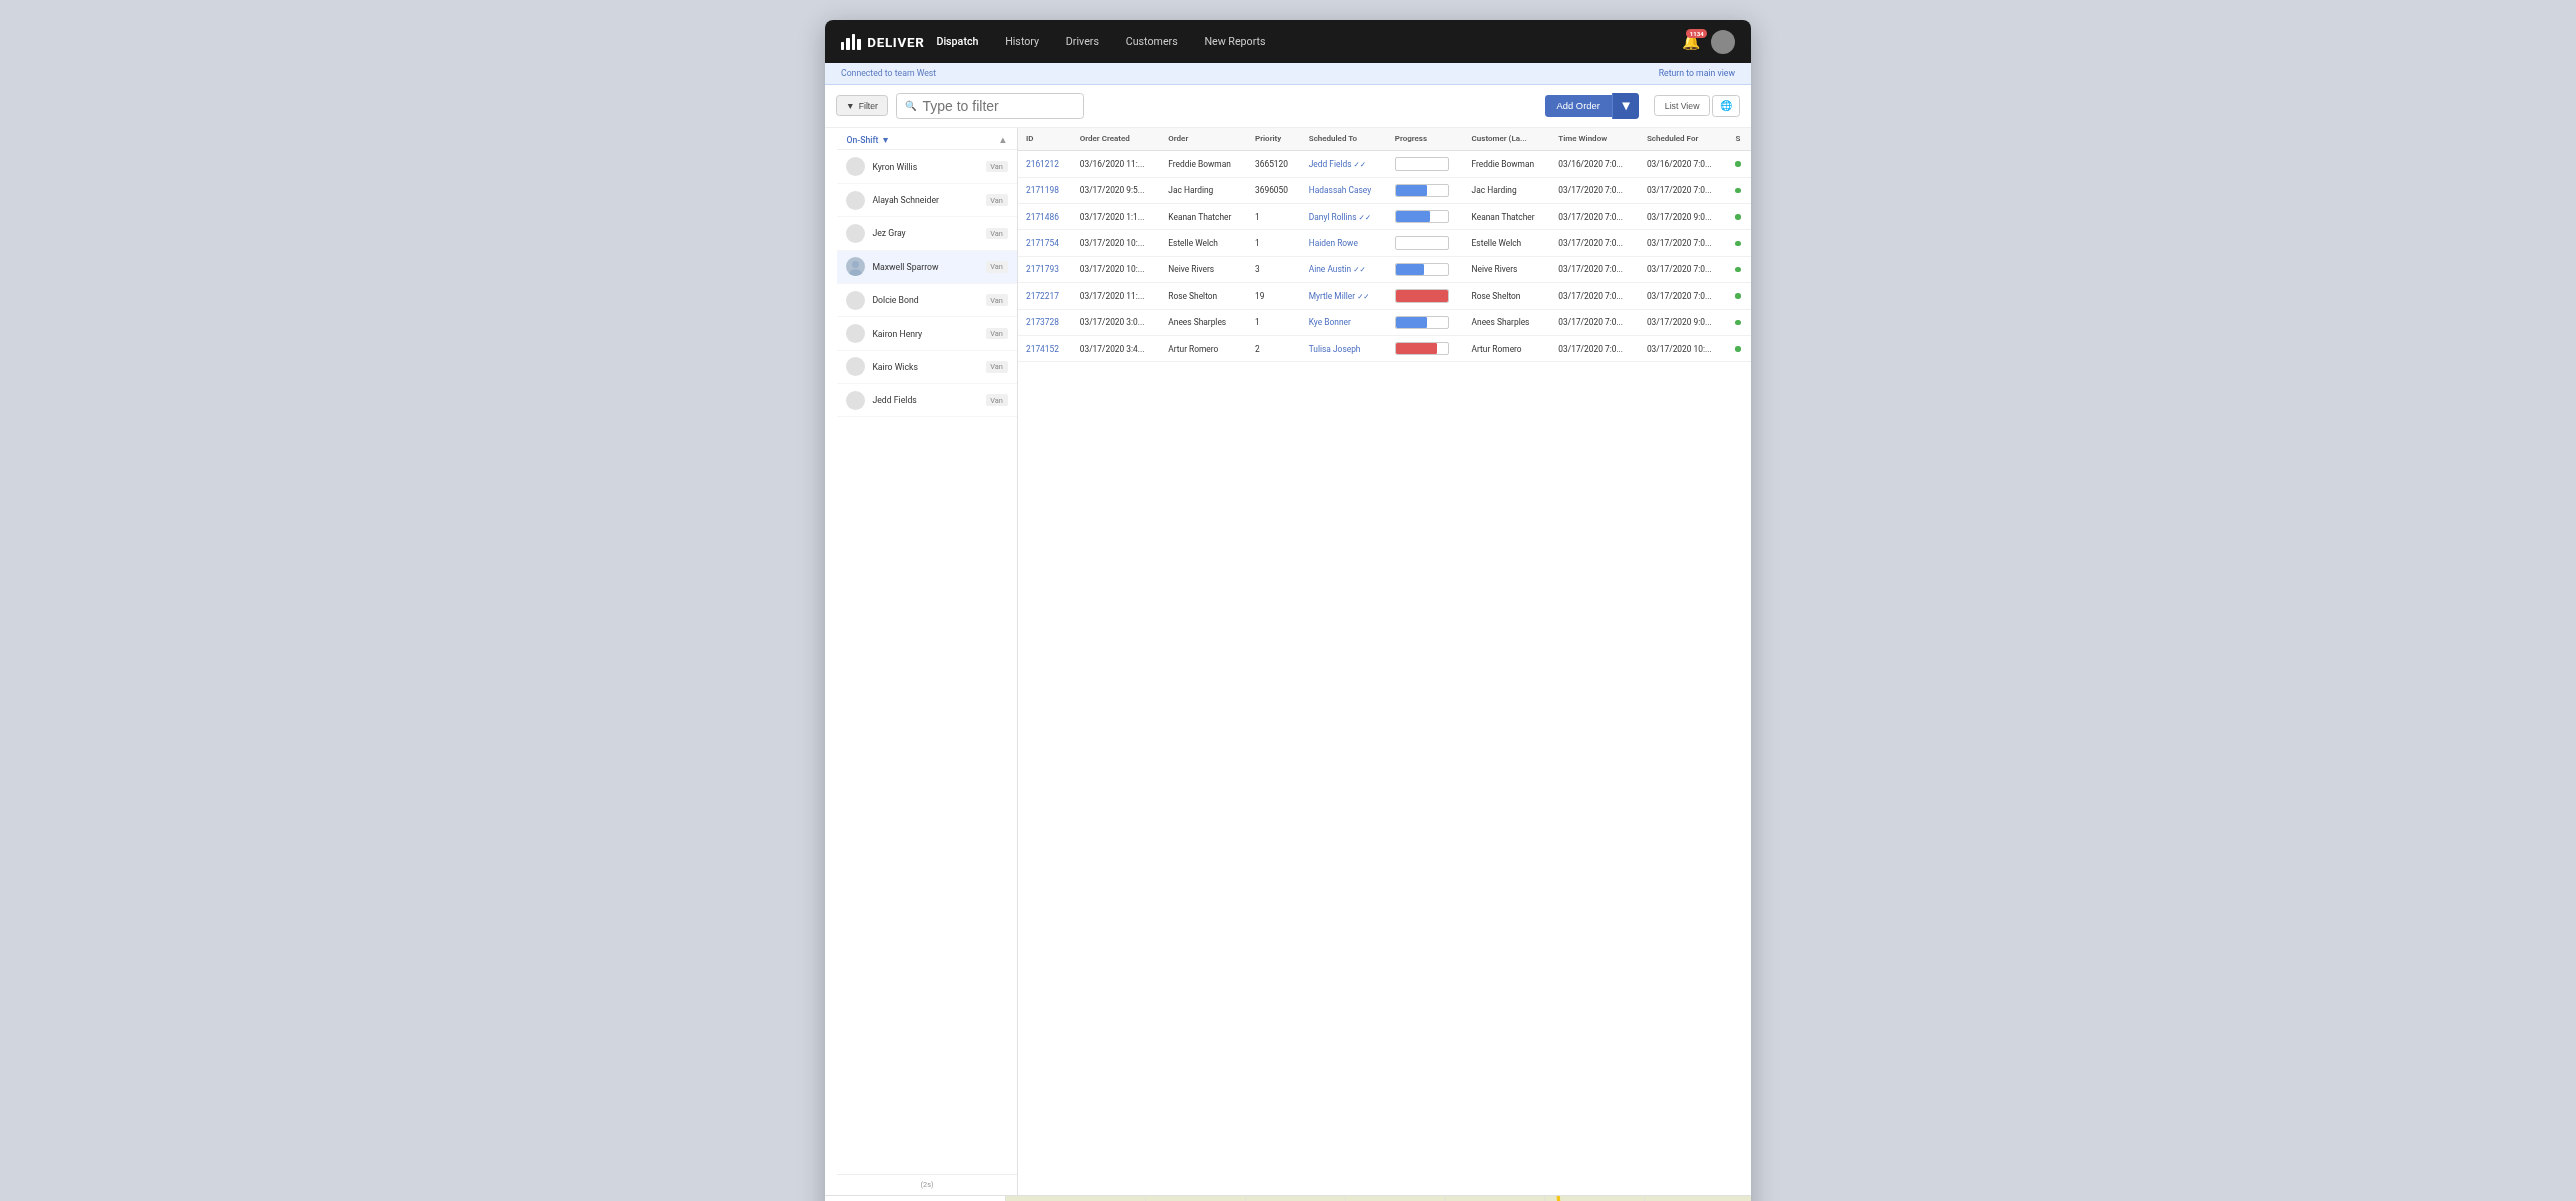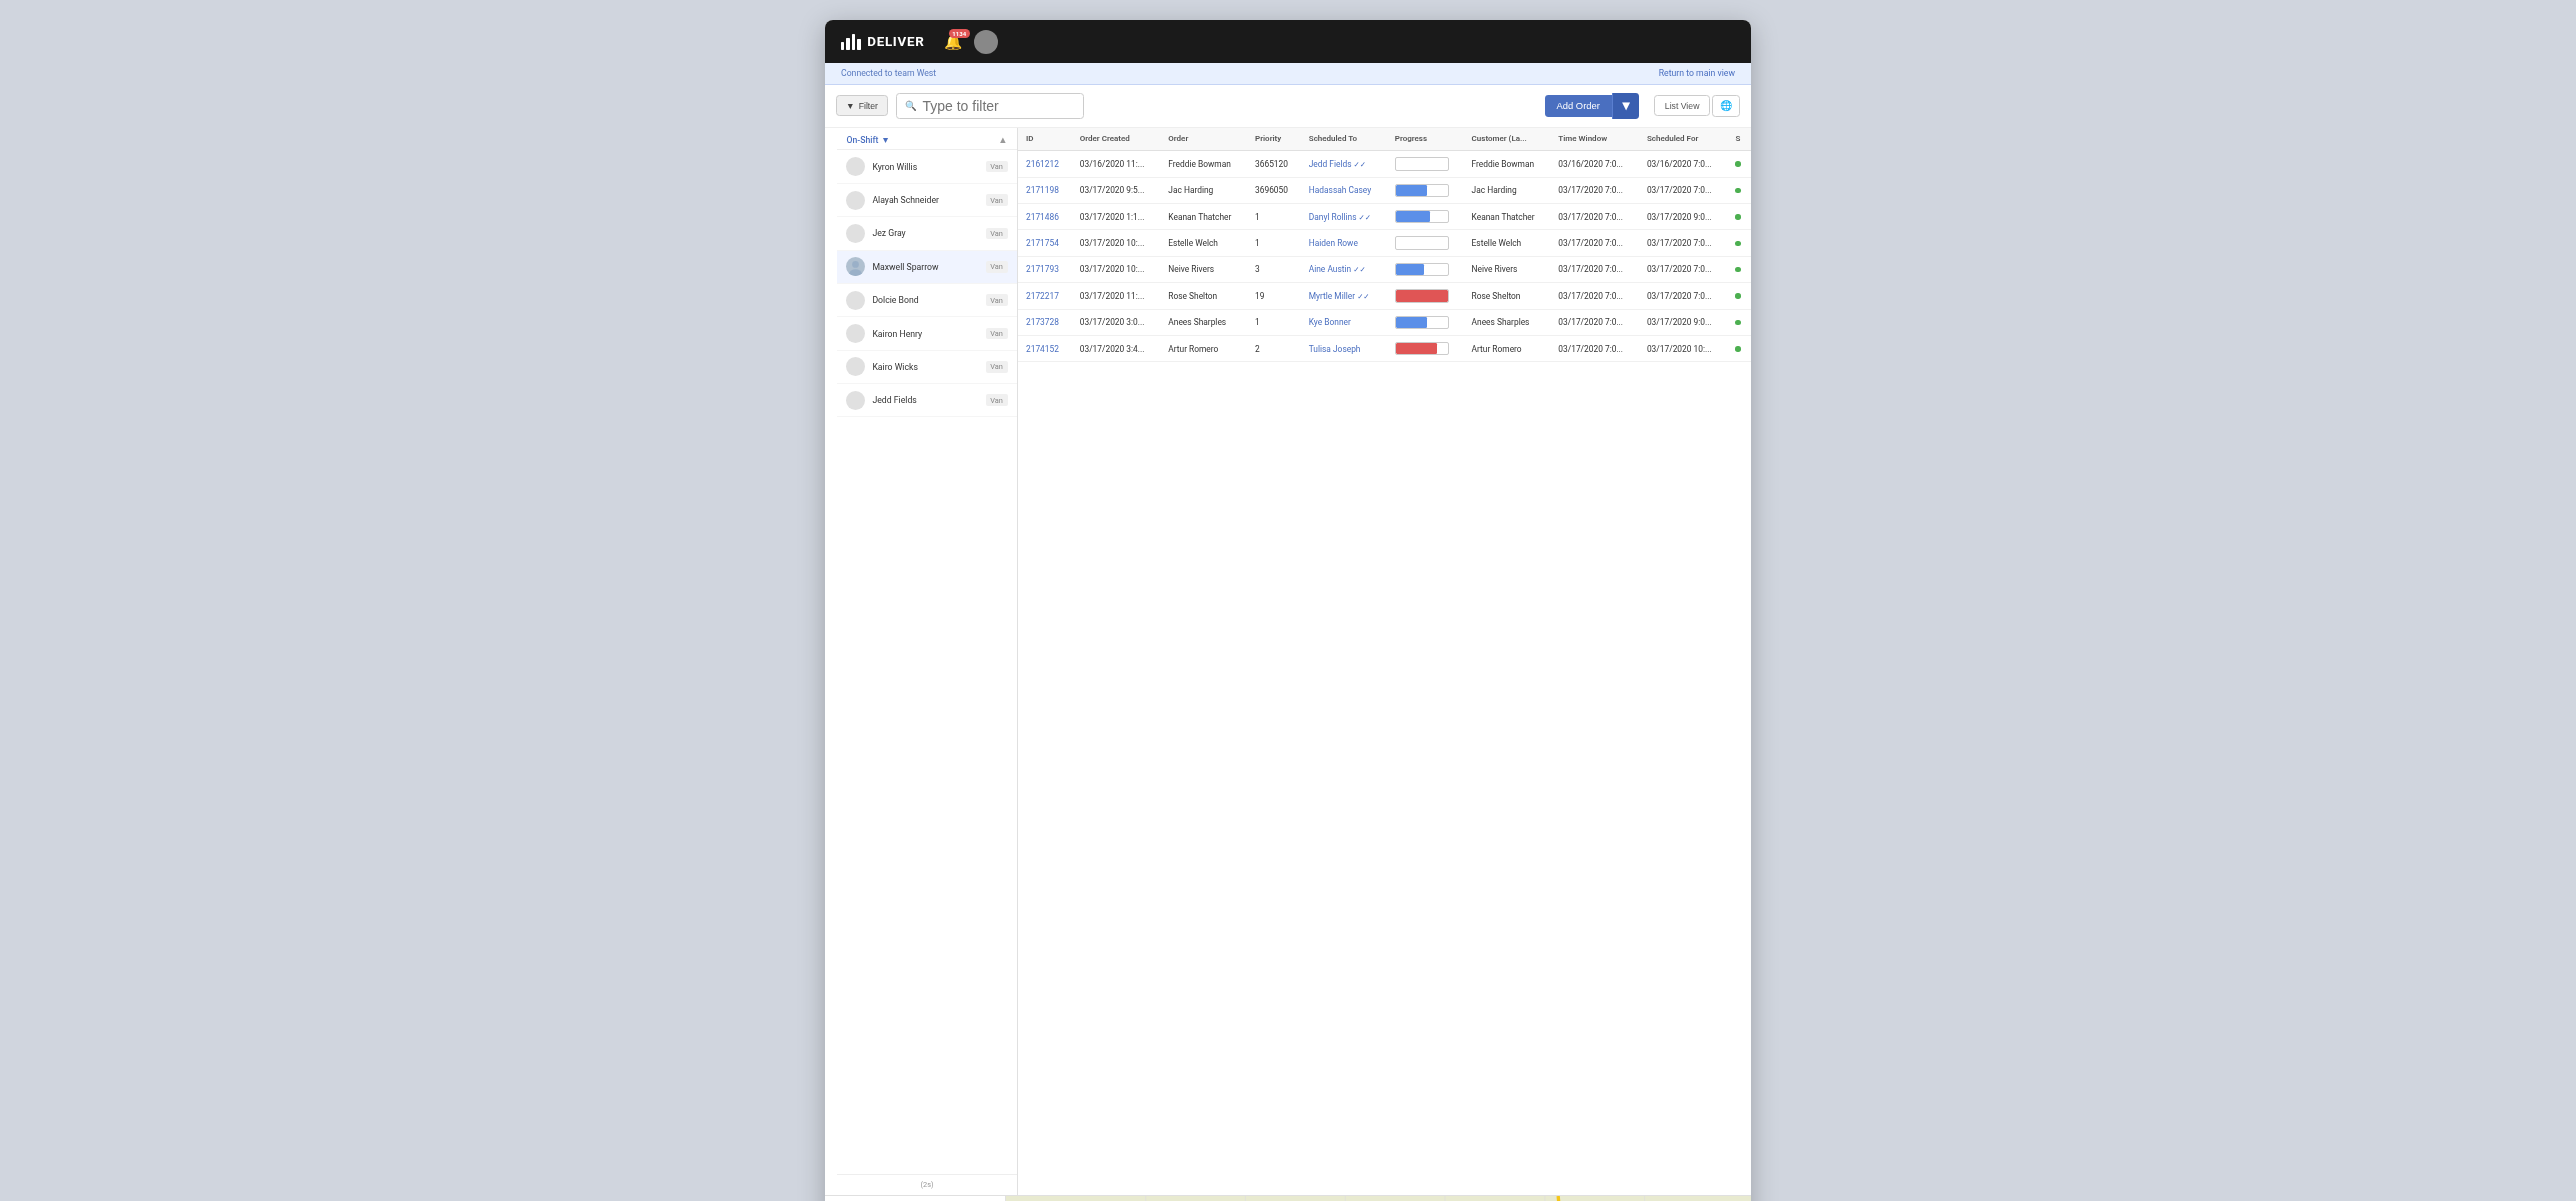--- a/index.html
+++ b/index.html
@@ -22,27 +22,26 @@
     
     .header {
       background: #1a1a1a;
       display: flex;
       align-items: center;
       padding: 0 16px;
       height: 43px;
     }
     .logo {
       display: flex;
-      align-items: center;
+      align-items: flex-end;
       gap: 6.7px;
       color: #fff;
       font-weight: 700;
       font-size: 13.4px;
       letter-spacing: 0.7px;
-      margin-right: 20px;
     }
     .logo-icon {
       display: flex;
       align-items: flex-end;
       gap: 2px;
       height: 16px;
     }
     .logo-bar {
       background: #fff;
       width: 3.4px;
@@ -408,20 +407,27 @@
   <div class="header">
     <div class="logo">
       <div class="logo-icon">
         <div class="logo-bar"></div>
         <div class="logo-bar"></div>
         <div class="logo-bar"></div>
         <div class="logo-bar"></div>
       </div>
       <span>DELIVER</span>
     </div>
+    <nav class="nav">
+      <div class="nav-item active">Dispatch</div>
+      <div class="nav-item">History</div>
+      <div class="nav-item">Drivers</div>
+      <div class="nav-item">Customers</div>
+      <div class="nav-item">New Reports</div>
+    </nav>
     <div class="header-right">
       <div class="notification-btn">
         <span class="bell-icon">🔔</span>
         <span class="notification-badge">1134</span>
       </div>
       <div class="avatar"></div>
     </div>
   </div>
 
   <div class="connection-bar">

